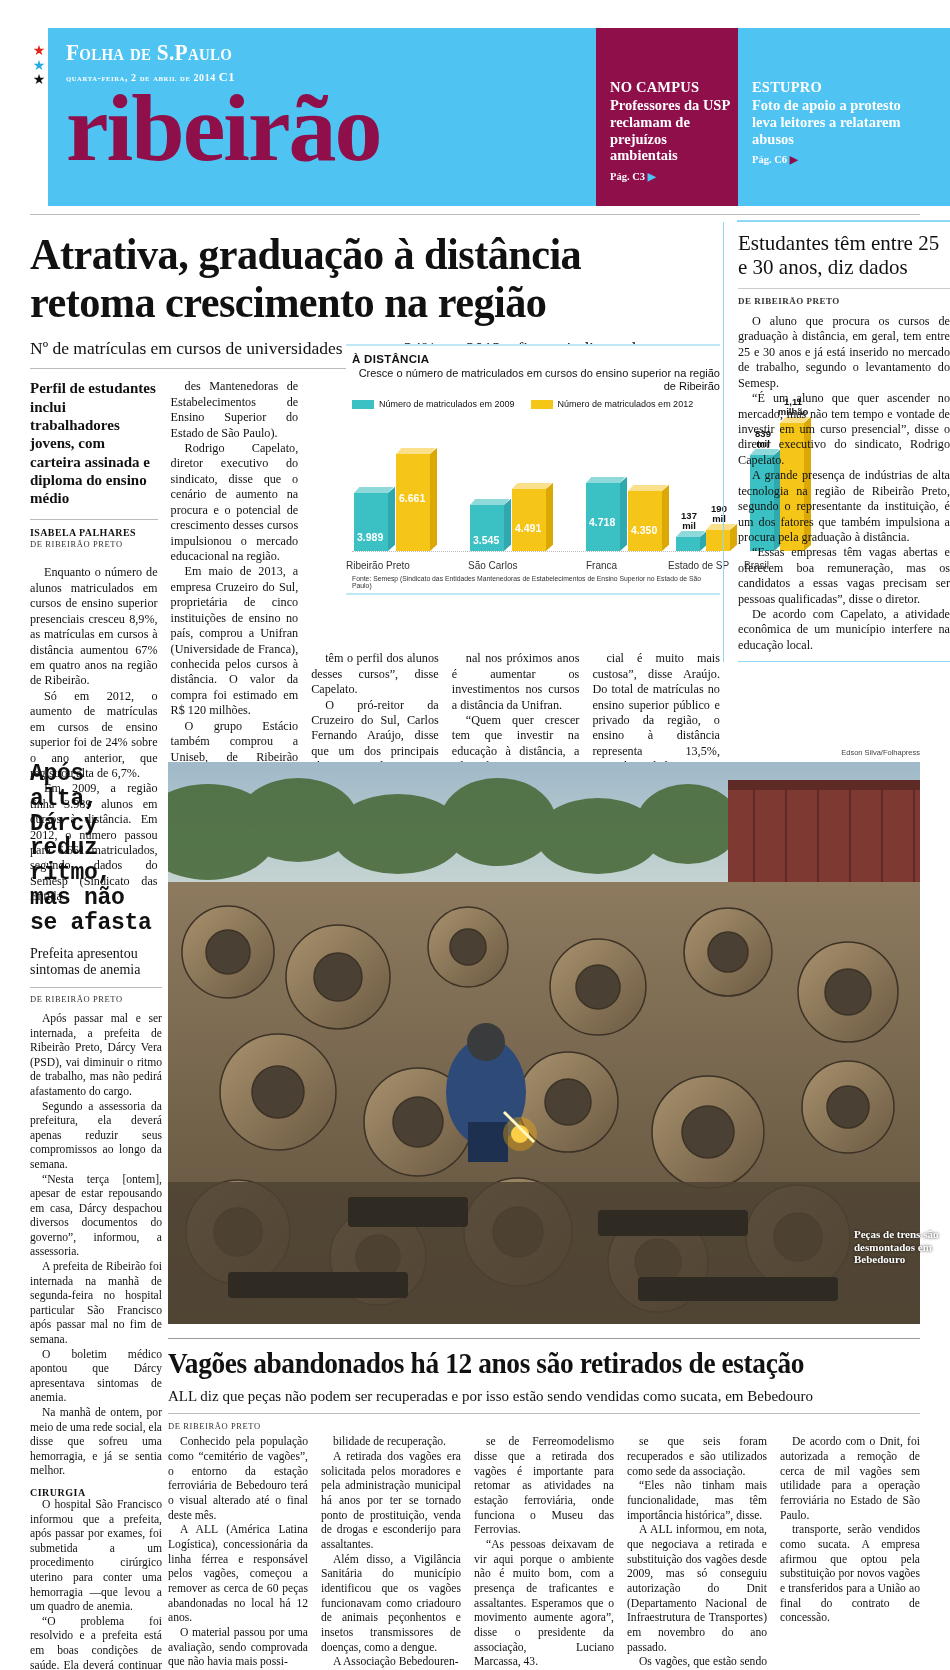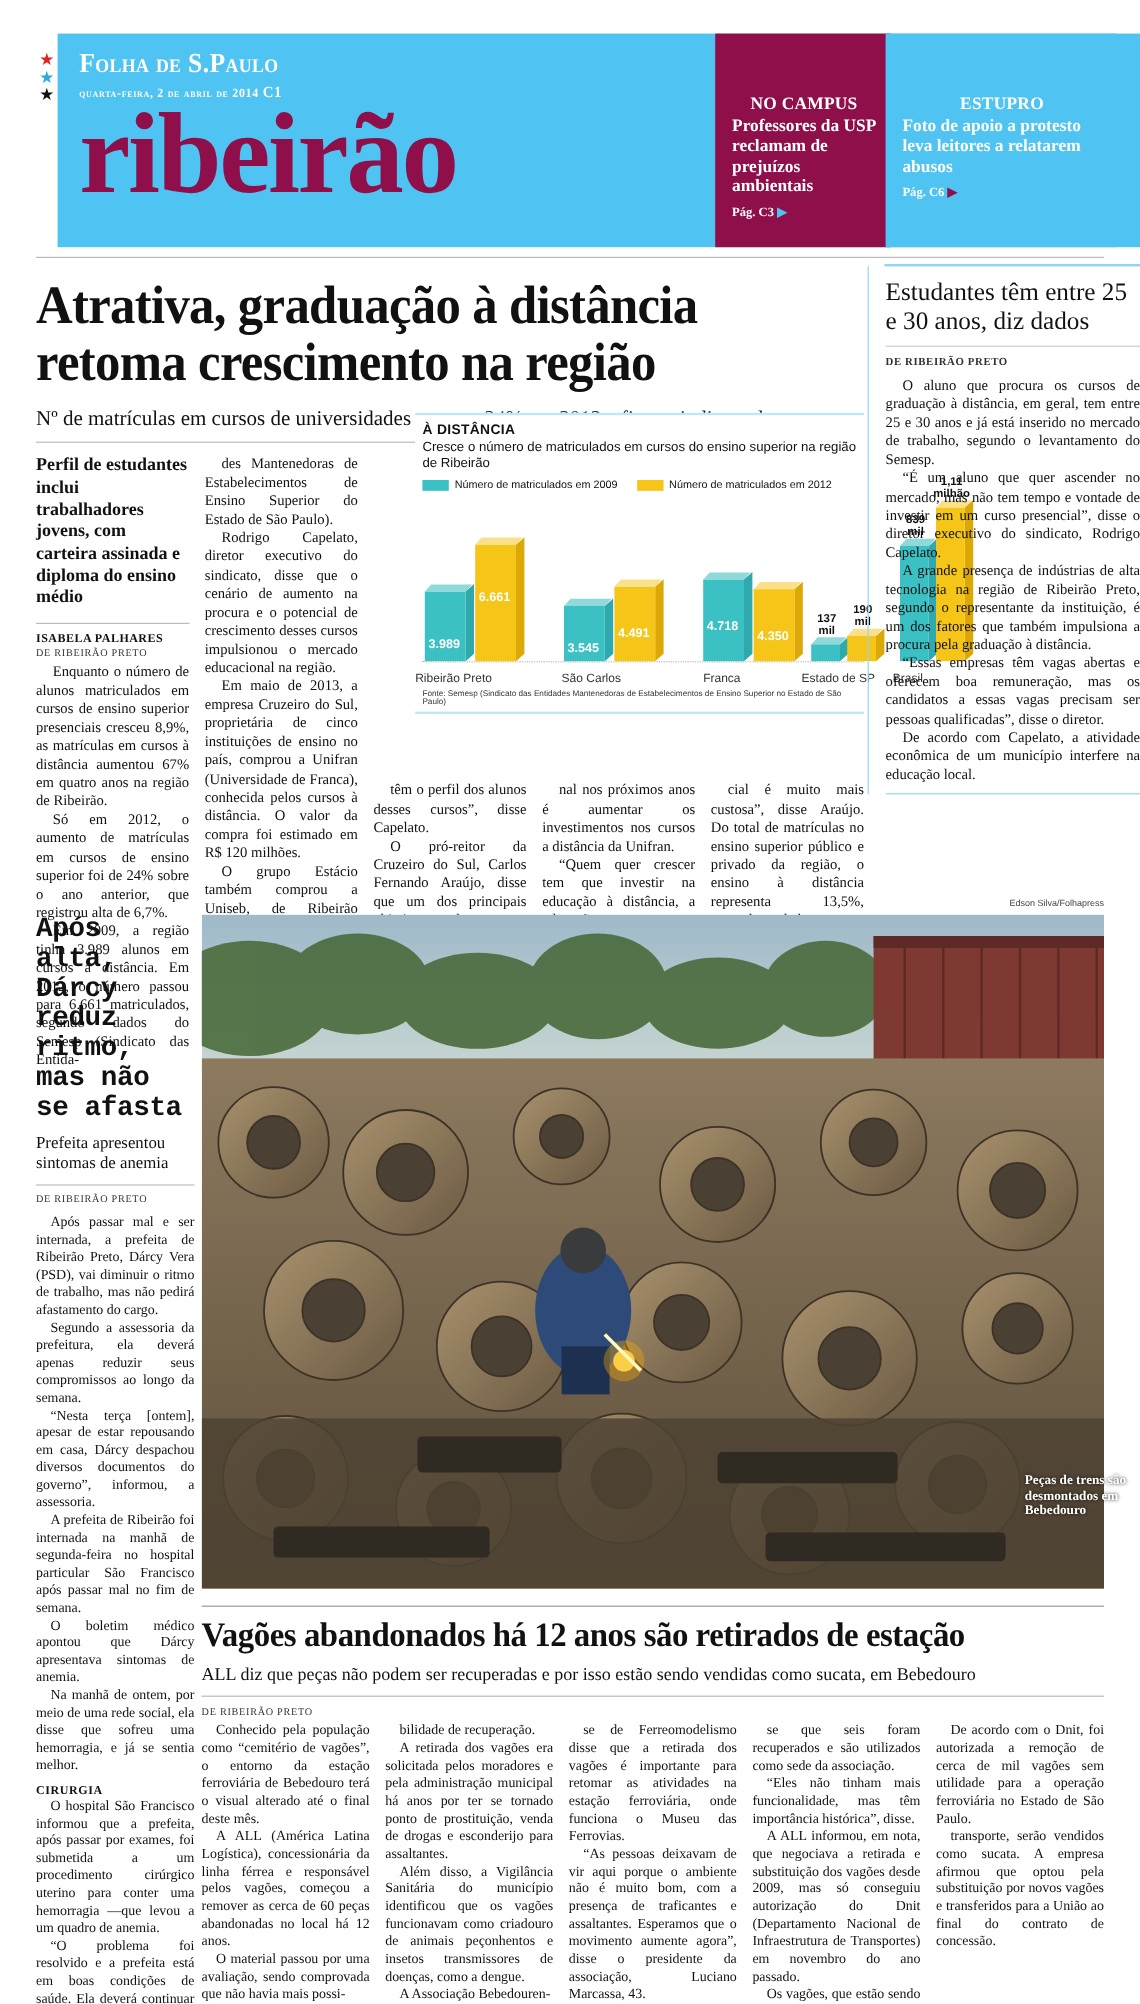--- a/index.html
+++ b/index.html
@@ -39,21 +39,21 @@
     font-family: "Liberation Serif", serif;
     font-size: 96px; font-weight: bold; color: #8e0f4a;
     letter-spacing: -2px; line-height: 1;
   }
 
   .promo { position: absolute; top: 0; height: 178px; padding: 52px 12px 0 14px; }
   .promo-a { left: 548px; width: 146px; background: #8e0f4a; }
   .promo-b { left: 690px; width: 192px; background: #4fc3f2; }
   .promo .kicker {
     font-family: "Liberation Serif", serif; font-weight: bold; color: #fff;
-    font-size: 14.5px; letter-spacing: .2px; line-height: 1.1; text-align: center;
+    font-size: 14.5px; letter-spacing: .2px; line-height: 1.1;
   }
   .promo .ptext {
     font-family: "Liberation Serif", serif; color: #fff; font-size: 14.5px;
     line-height: 1.16; font-weight: bold; margin-top: 1px;
   }
   .promo .pag { color: #fff; font-size: 10.5px; font-weight: bold; margin-top: 6px; }
   .promo-a .pag .arrow { color: #4fc3f2; }
   .promo-b .pag .arrow { color: #8e0f4a; }
 
   
@@ -97,35 +97,35 @@
   
   .bodycols { display: flex; gap: 13px; width: 690px; margin-top: 10px; }
   .col { width: 144px; }
   .deck {
     font-family: "Liberation Serif", serif; font-weight: bold;
     font-size: 15px; line-height: 1.22;
   }
   .deck-rule { border-top: 1px solid #bbb; margin: 12px 0 7px 0; }
   .byline { font-size: 10px; font-weight: bold; letter-spacing: .4px; font-variant: small-caps; }
   .byline-sub { font-size: 8.5px; letter-spacing: .6px; color: #333; margin-top: 1px; font-variant: small-caps; }
-  .col .first { text-indent: 14px; margin-top: 3px; }
+  .col .first { text-indent: 14px; margin-top: 16px; }
 
   
   .chart {
     position: absolute; left: 316px; top: 0; width: 374px;
     border-top: 2px solid #bfe8f6; border-bottom: 2px solid #bfe8f6;
     padding: 7px 0 4px 0; background: #fff;
   }
   .chart-title {
     font-family: "Liberation Sans", sans-serif; font-weight: bold;
     font-size: 11.5px; letter-spacing: .3px; padding-left: 6px;
   }
   .chart-sub {
     font-family: "Liberation Sans", sans-serif; font-size: 11px;
-    line-height: 1.2; padding-left: 6px; margin-top: 2px;
+    line-height: 1.2; padding-left: 6px; margin-top: 2px; text-align: right;
   }
   .legend { display: flex; gap: 16px; padding-left: 6px; margin-top: 6px; align-items: center; }
   .legend-item { display: flex; align-items: center; gap: 5px; }
   .swatch { width: 22px; height: 9px; display: inline-block; }
   .legend-label { font-family: "Liberation Sans", sans-serif; font-size: 9px; }
 
   .plot { position: relative; height: 158px; margin-top: 6px; padding-left: 6px; }
   .group { position: absolute; bottom: 22px; }
   .bar { position: absolute; bottom: 0; width: 34px; }
   .bar .face { width: 34px; position: absolute; bottom: 0; left: 0; }

